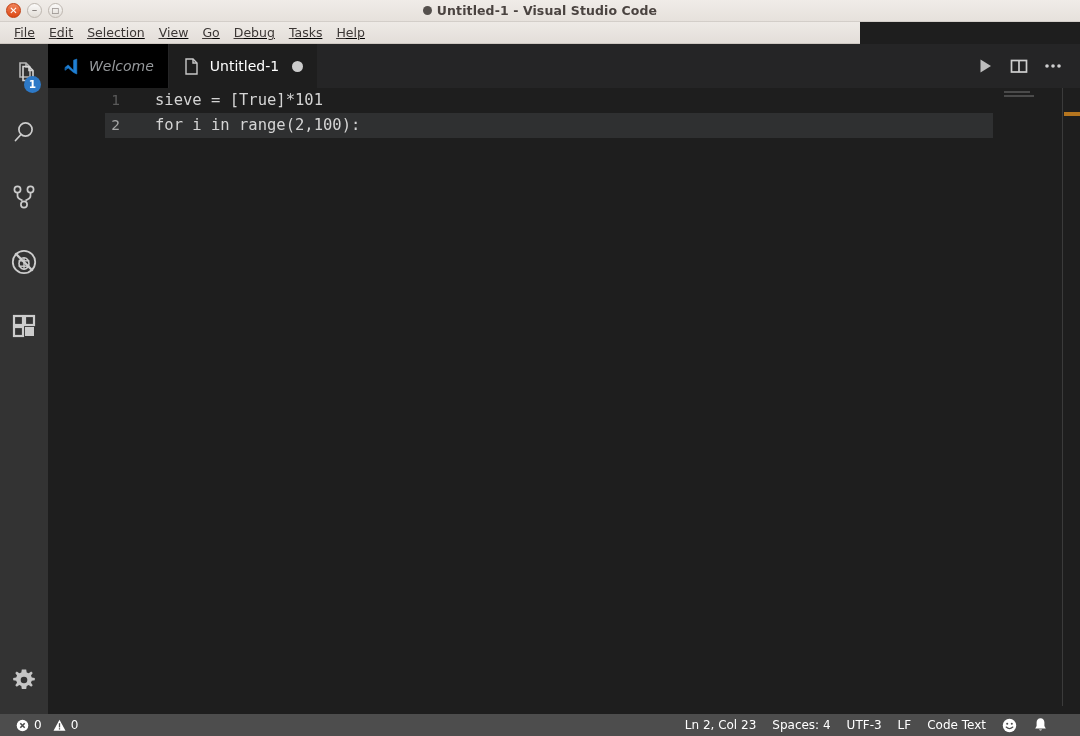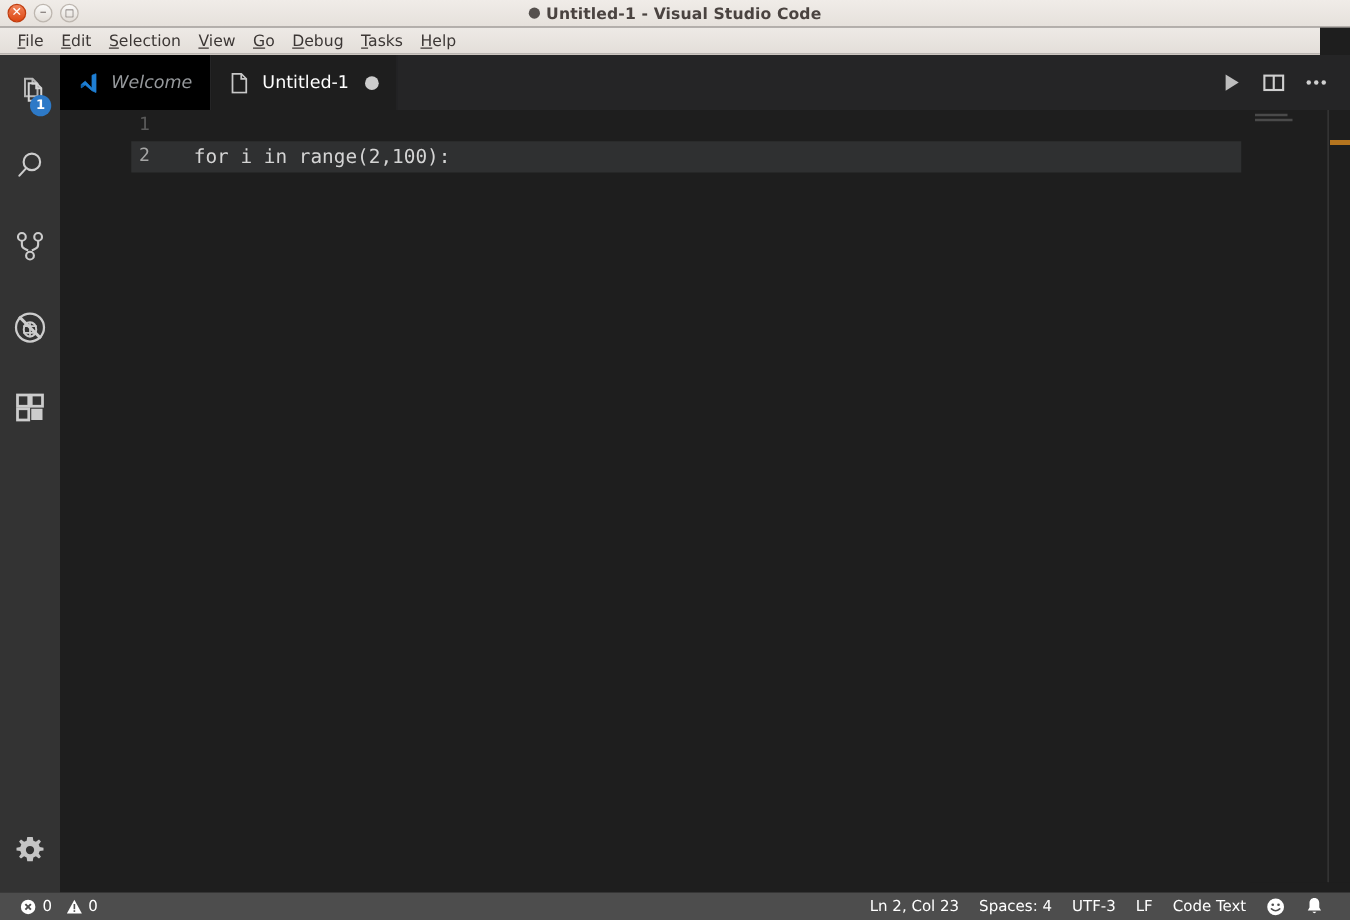--- a/index.html
+++ b/index.html
@@ -81,27 +81,28 @@
     margin-right: 5px;
     vertical-align: middle;
     position: relative;
     top: -1px;
   }
 
   
   .menubar {
     position: absolute;
     left: 0; top: 22px;
-    width: 1056px; height: 22px;
+    width: 860px; height: 22px;
     background: linear-gradient(#eeeae6, #e3ded9);
     border-bottom: 1px solid #cdc7c1;
     box-sizing: border-box;
     display: flex;
     align-items: center;
     padding-left: 7px;
+    text-decoration: underline;
   }
   .menuitem {
     font-size: 12.5px;
     color: #3c3735;
     padding: 1px 7px 1px 7px;
     cursor: default;
     white-space: nowrap;
   }
   .menuitem u { text-decoration: underline; }
 
@@ -298,21 +299,21 @@
   .sb-left {
     display: flex;
     align-items: center;
     padding-left: 8px;
     gap: 0px;
   }
   .sb-right {
     margin-left: auto;
     display: flex;
     align-items: flex-end;
-    padding-right: 13px;
+    padding-right: 24px;
   }
   .sb-item {
     display: flex;
     align-items: center;
     height: 22px;
     padding: 0 8px;
     gap: 5px;
     white-space: nowrap;
     line-height: 1;
   }
@@ -447,20 +448,21 @@
           <circle cx="17" cy="10" r="1.8" fill="#cfcfcf"></circle>
         </svg>
       </div>
     </div>
   </div>
 
   <div class="editor">
     <div class="code-area">
       <div class="line l1">
         <span class="lineno">1</span>
+        <span class="codetext">sieve = [True]*101</span>
       </div>
       <div class="line l2">
         <span class="hl"></span>
         <span class="lineno current">2</span>
         <span class="codetext">for i in range(2,100):</span>
       </div>
     </div>
 
     <div class="minimap">
       <div class="mm-line mm-l1"></div>

